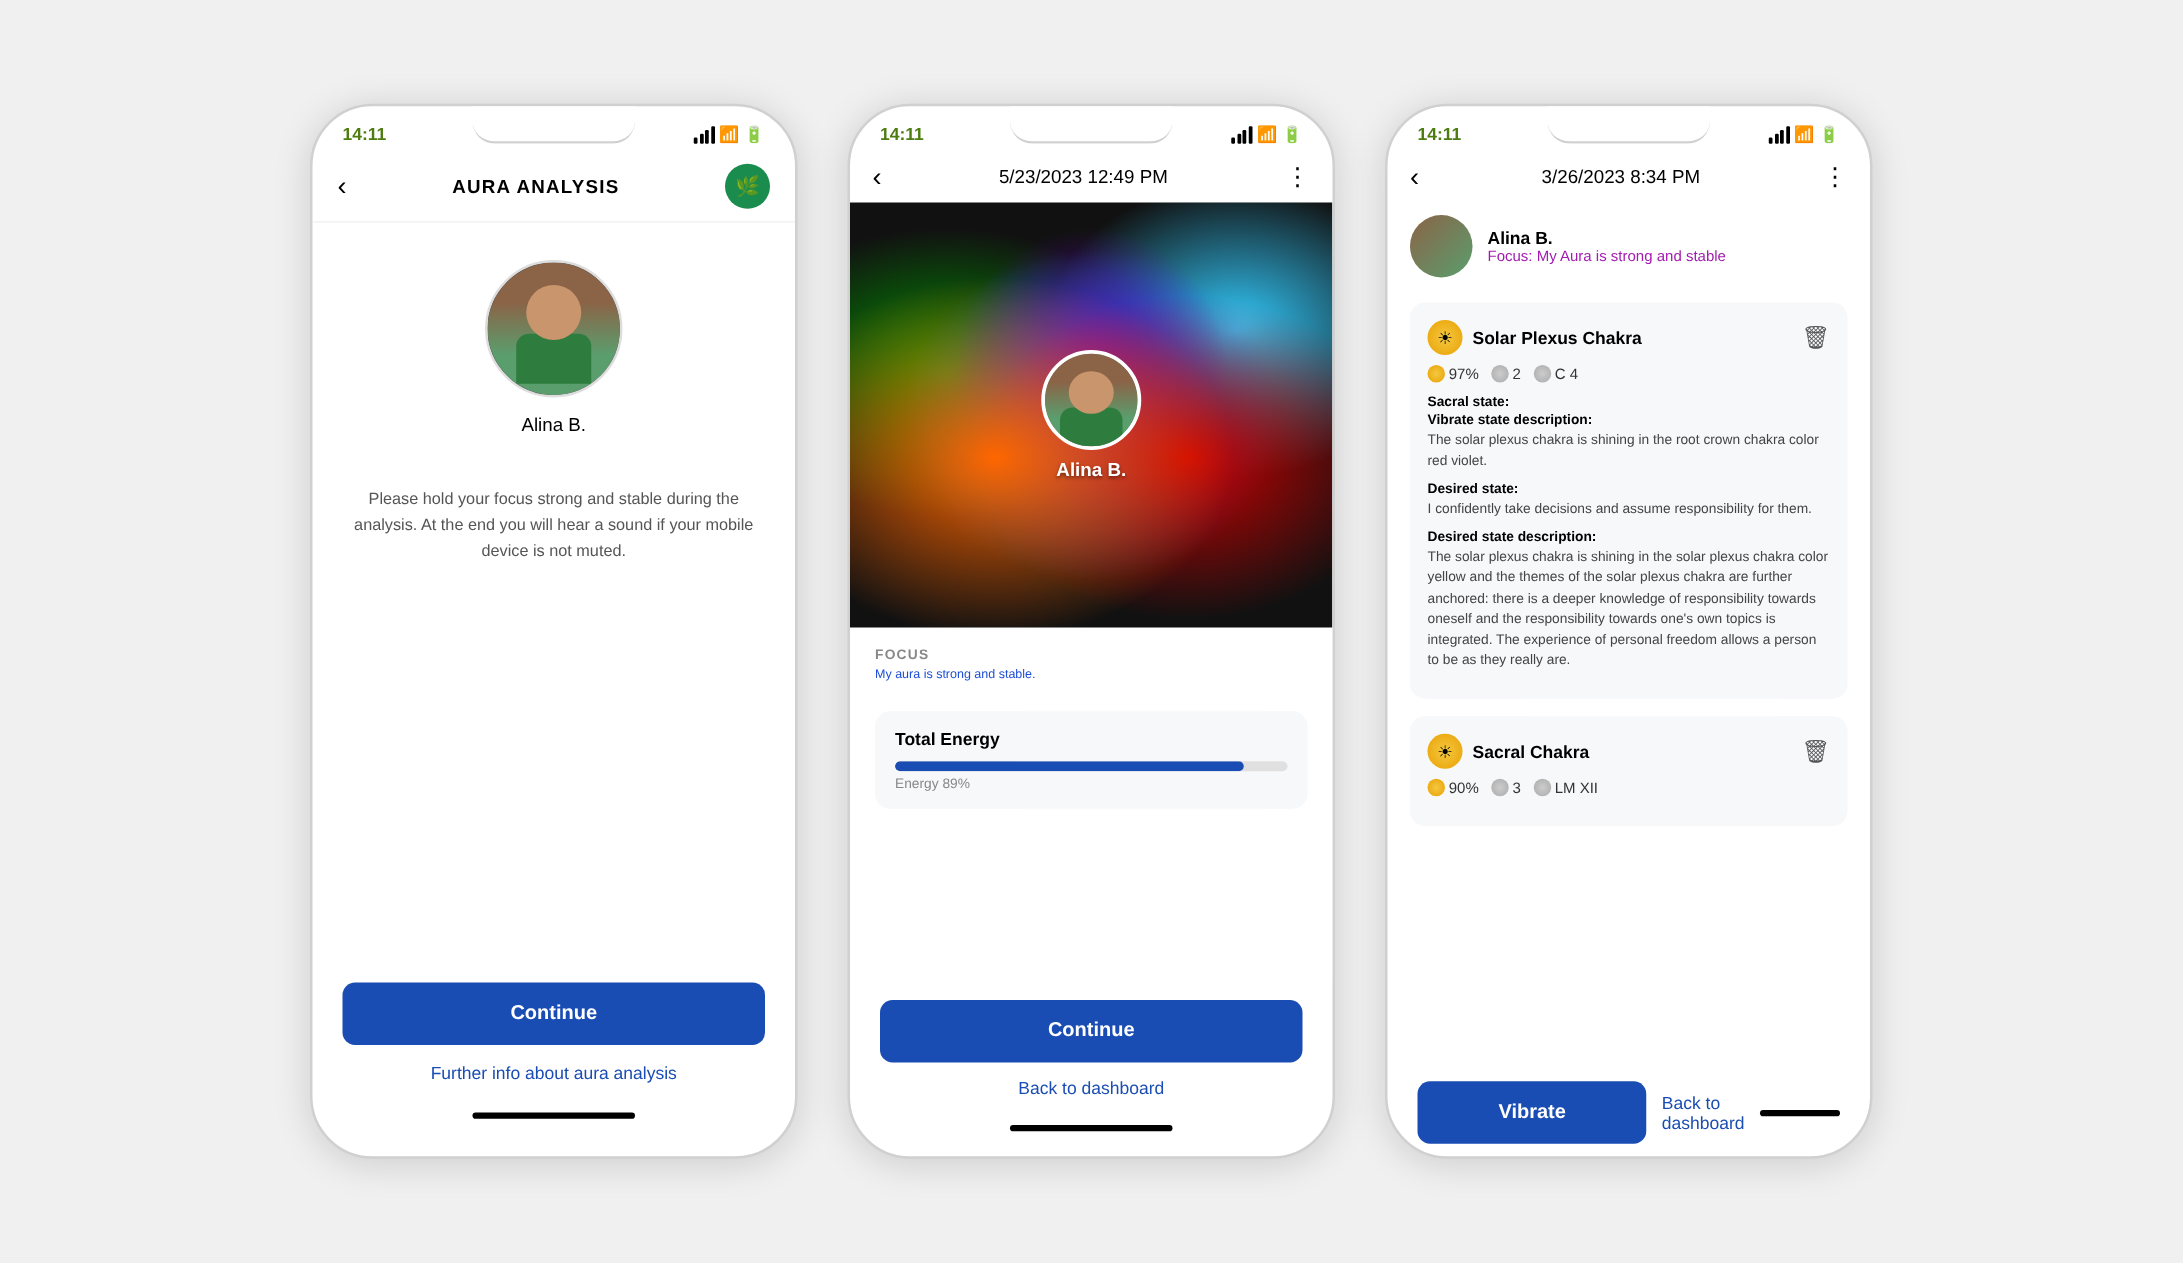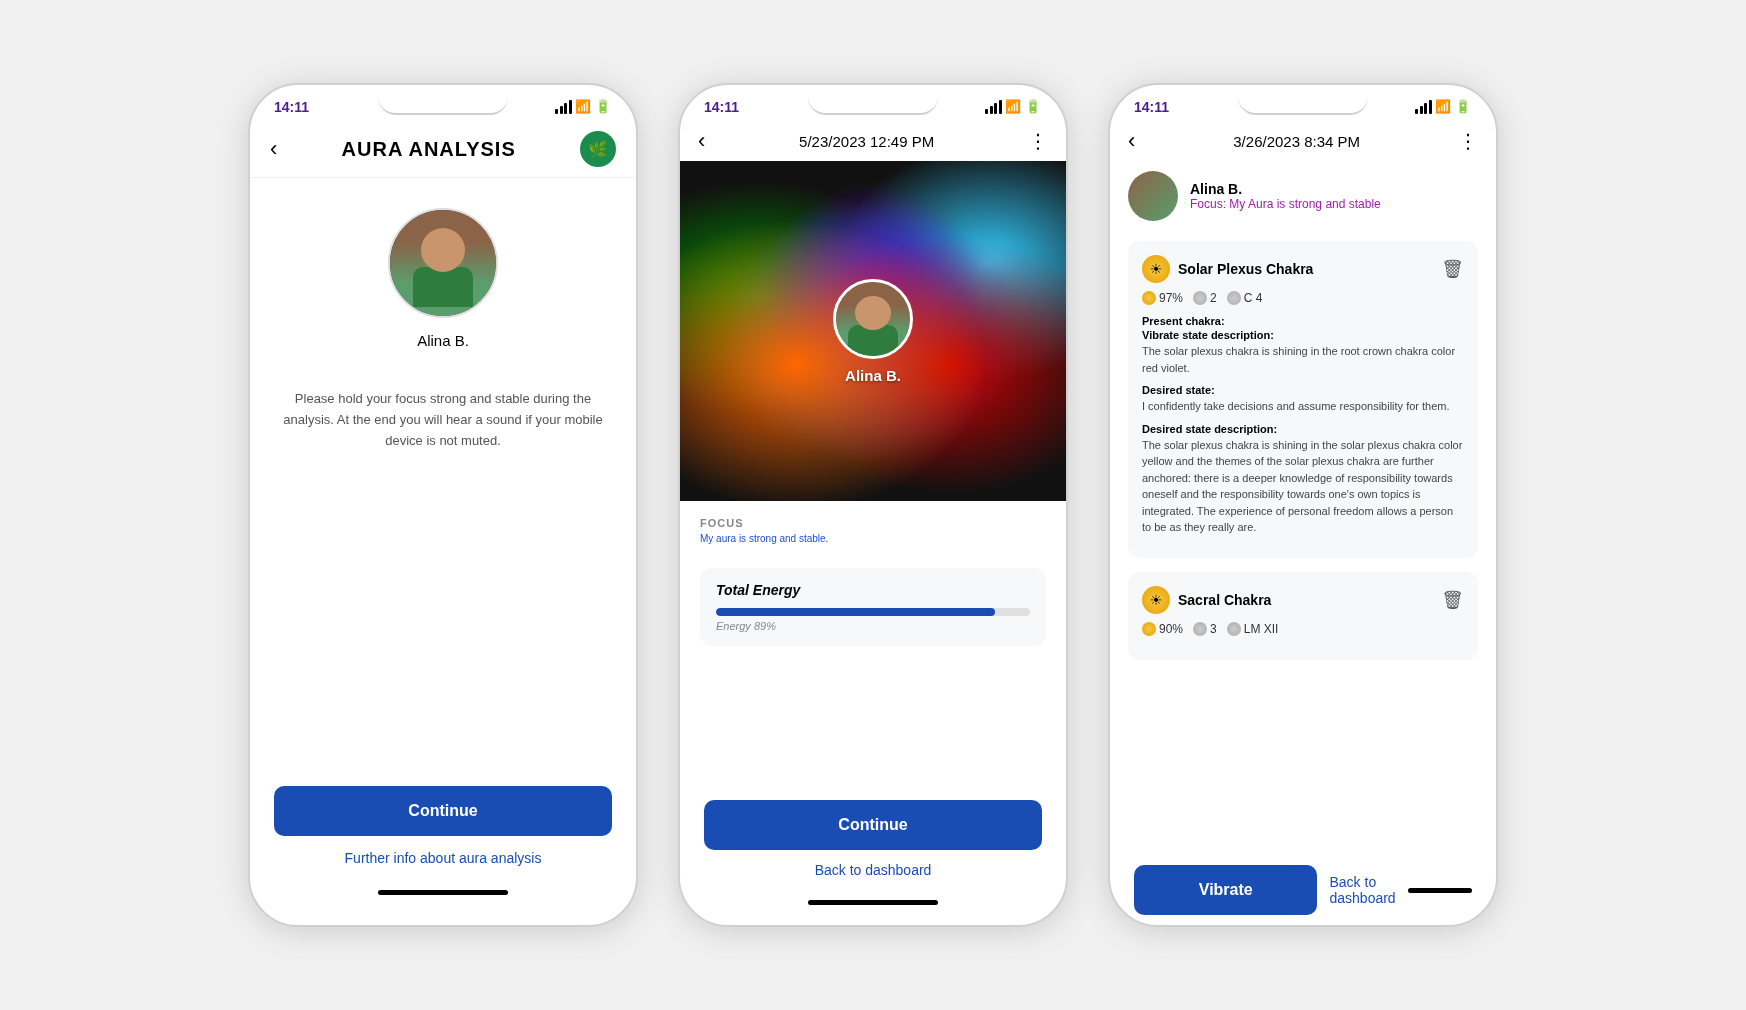--- a/index.html
+++ b/index.html
@@ -45,25 +45,25 @@
       content: '';
       position: absolute;
       right: -4px; top: 120px;
       width: 4px; height: 60px;
       background: #ccc;
       border-radius: 0 3px 3px 0;
     }
     .status-bar {
       display: flex;
       justify-content: space-between;
-      align-items: flex-start;
+      align-items: flex-end;
       padding: 14px 24px 6px;
       font-size: 14px;
       font-weight: 600;
-      color: #4c1d95;
+      color: #4d7c0f;
       flex-shrink: 0;
     }
     .status-bar .time {
       font-weight: 700;
     }
     .status-icons {
       display: flex;
       gap: 4px;
       align-items: center;
     }
@@ -75,21 +75,21 @@
     }
     
     .p1-header {
       display: flex;
       align-items: center;
       justify-content: space-between;
       padding: 10px 20px;
       border-bottom: 1px solid #f0f0f0;
     }
     .p1-title {
-      font-size: 20px;
+      font-size: 15px;
       font-weight: 600;
       letter-spacing: 1px;
       color: #000;
     }
     .p1-body {
       flex: 1;
       display: flex;
       flex-direction: column;
       align-items: center;
       padding: 30px 30px 20px;
@@ -250,21 +250,20 @@
     }
     .focus-text {
       font-size: 10px;
       color: #1d4ed8;
       margin-bottom: 24px;
     }
     .energy-card {
       background: #f7f8fa;
       border-radius: 12px;
       padding: 14px 16px;
-      font-style: italic;
     }
     .energy-title {
       font-size: 14px;
       font-weight: 600;
       color: #000;
       margin-bottom: 10px;
     }
     .progress-bar-bg {
       height: 8px;
       background: #e0e0e0;
@@ -564,21 +563,21 @@
             </div>
             <div class="stat-badge">
               <div class="stat-dot" style="background:radial-gradient(circle,#ccc,#aaa)"></div>
               <span>2</span>
             </div>
             <div class="stat-badge">
               <div class="stat-dot" style="background:radial-gradient(circle,#ccc,#aaa)"></div>
               <span>C 4</span>
             </div>
           </div>
-          <div class="chakra-section-label">Present chakra:</div>
+          <div class="chakra-section-label">Sacral state:</div>
           <div class="chakra-section-label">Vibrate state description:</div>
           <div class="chakra-section-text">The solar plexus chakra is shining in the root crown chakra color red violet.</div>
           <div class="chakra-section-label">Desired state:</div>
           <div class="chakra-section-text">I confidently take decisions and assume responsibility for them.</div>
           <div class="chakra-section-label">Desired state description:</div>
           <div class="chakra-section-text">The solar plexus chakra is shining in the solar plexus chakra color yellow and the themes of the solar plexus chakra are further anchored: there is a deeper knowledge of responsibility towards oneself and the responsibility towards one's own topics is integrated. The experience of personal freedom allows a person to be as they really are.</div>
         </div>
 
         <div class="chakra-card">
           <div class="chakra-header">

